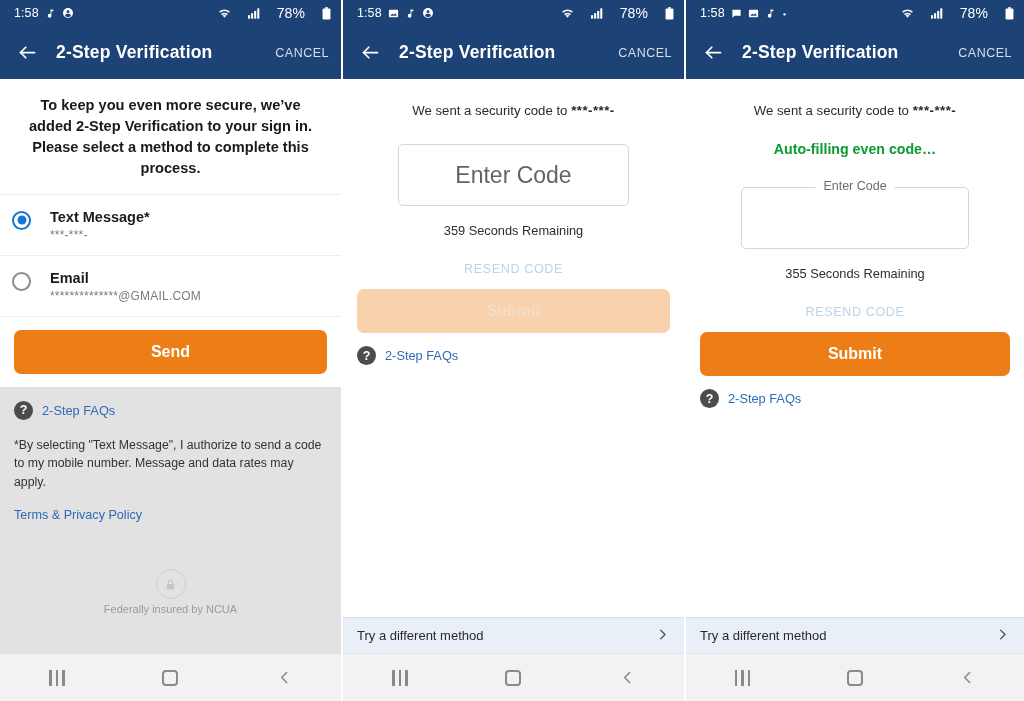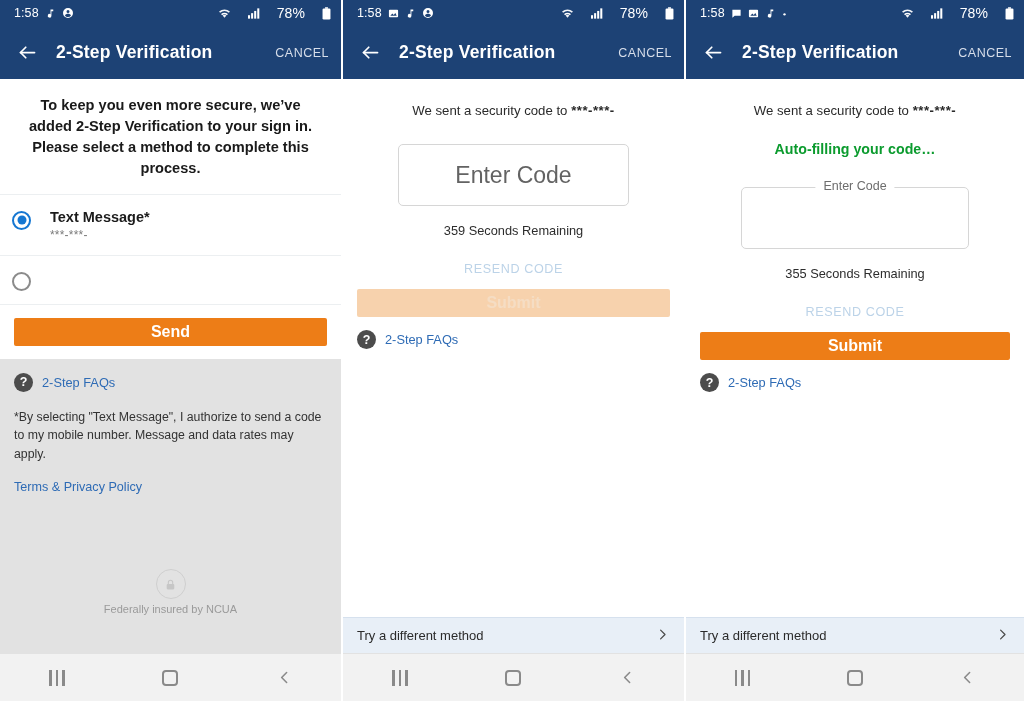--- a/index.html
+++ b/index.html
@@ -104,23 +104,23 @@
     width:9px; height:9px; border-radius:50%;
     background:#1577d2; transform: translate(-50%,-50%);
   }
   .m-text { margin-left: 19px; }
   .m-title { font-size: 14.5px; font-weight: 700; color:#1b1b1b; line-height:1.25; }
   .m-sub { font-size: 12px; color:#7b7b7b; margin-top: 2px; letter-spacing:.2px; }
 
   
   .btn {
     margin: 13px 14px;
-    height: 28px;
+    height: 44px;
     border: none;
-    border-radius: 2px;
+    border-radius: 7px;
     background: #ed7d17;
     color: #ffffff;
     font-size: 16px;
     font-weight: 700;
     font-family: "Liberation Sans", sans-serif;
     cursor: pointer;
     display:flex; align-items:center; justify-content:center;
   }
   .btn.disabled {
     background: #f7d2ad;
@@ -325,20 +325,24 @@
       <div class="methods">
         <div class="method">
           <span class="radio on"></span>
           <span class="m-text">
             <span class="m-title" style="display:block">Text Message*</span>
             <span class="m-sub" style="display:block">***-***-</span>
           </span>
         </div>
         <div class="method">
           <span class="radio"></span>
+          <span class="m-text">
+            <span class="m-title" style="display:block">Email</span>
+            <span class="m-sub" style="display:block">**************@GMAIL.COM</span>
+          </span>
         </div>
       </div>
 
       <button class="btn">Send</button>
 
       <div class="infoblock">
         <div class="faqrow">
           <span class="qmark">?</span>
           <span class="faqlink">2-Step FAQs</span>
         </div>
@@ -548,21 +552,21 @@
       </span>
       <span class="title">2-Step Verification</span>
       <span class="cancel">CANCEL</span>
     </div>
 
     <div class="body">
       <div class="sentline">
         <span>We sent a security code to </span><b>***-***-</b>
       </div>
 
-      <div class="autofill">Auto-filling your code…</div>
+      <div class="autofill">Auto-filling even code…</div>
 
       <div class="codefield">
         <div class="fbox"></div>
         <span class="flabel">Enter Code</span>
       </div>
 
       <div class="secs">355 Seconds Remaining</div>
       <div class="resend">RESEND CODE</div>
 
       <button class="btn">Submit</button>

